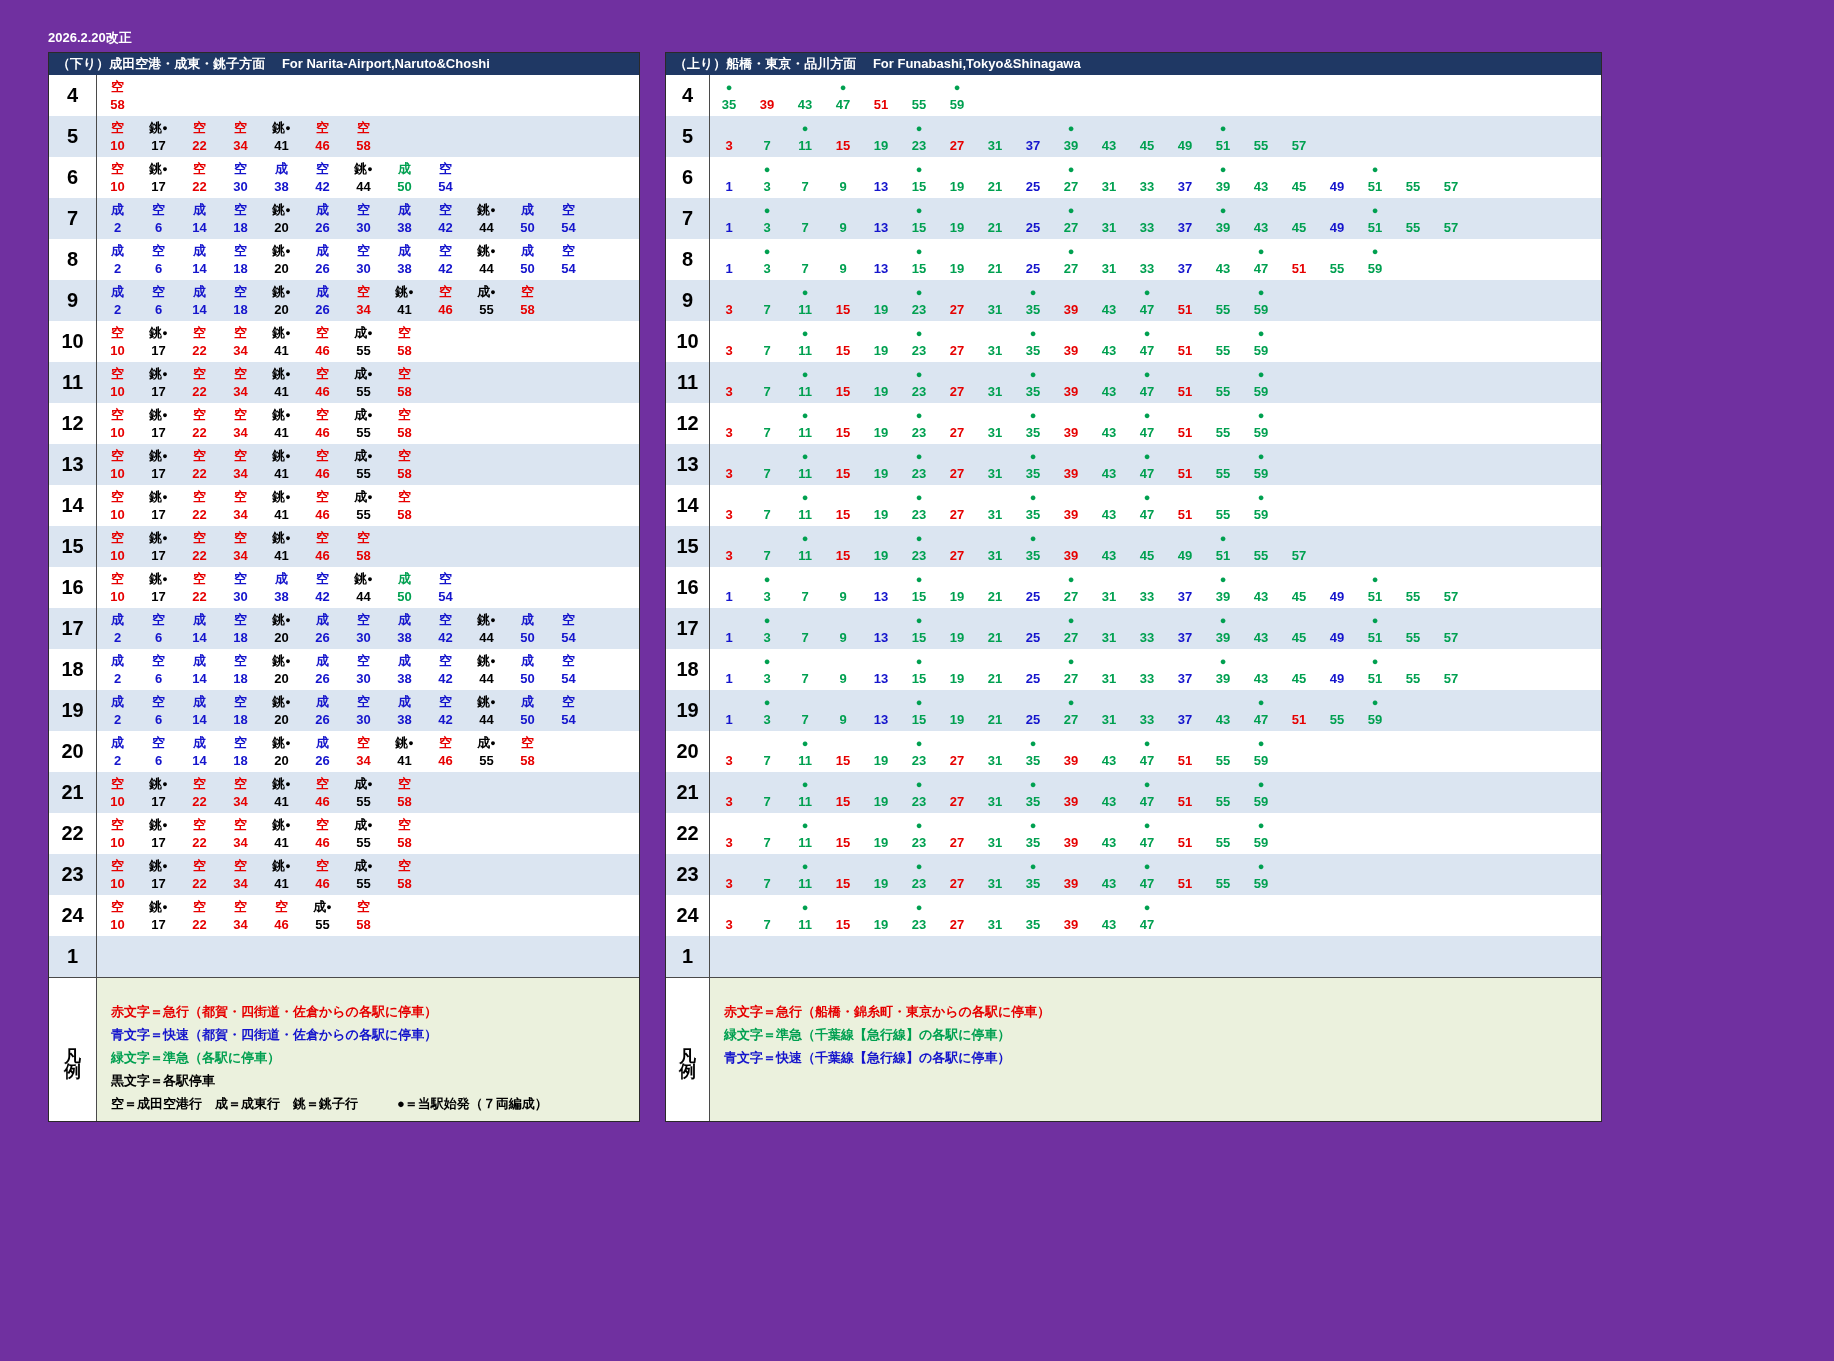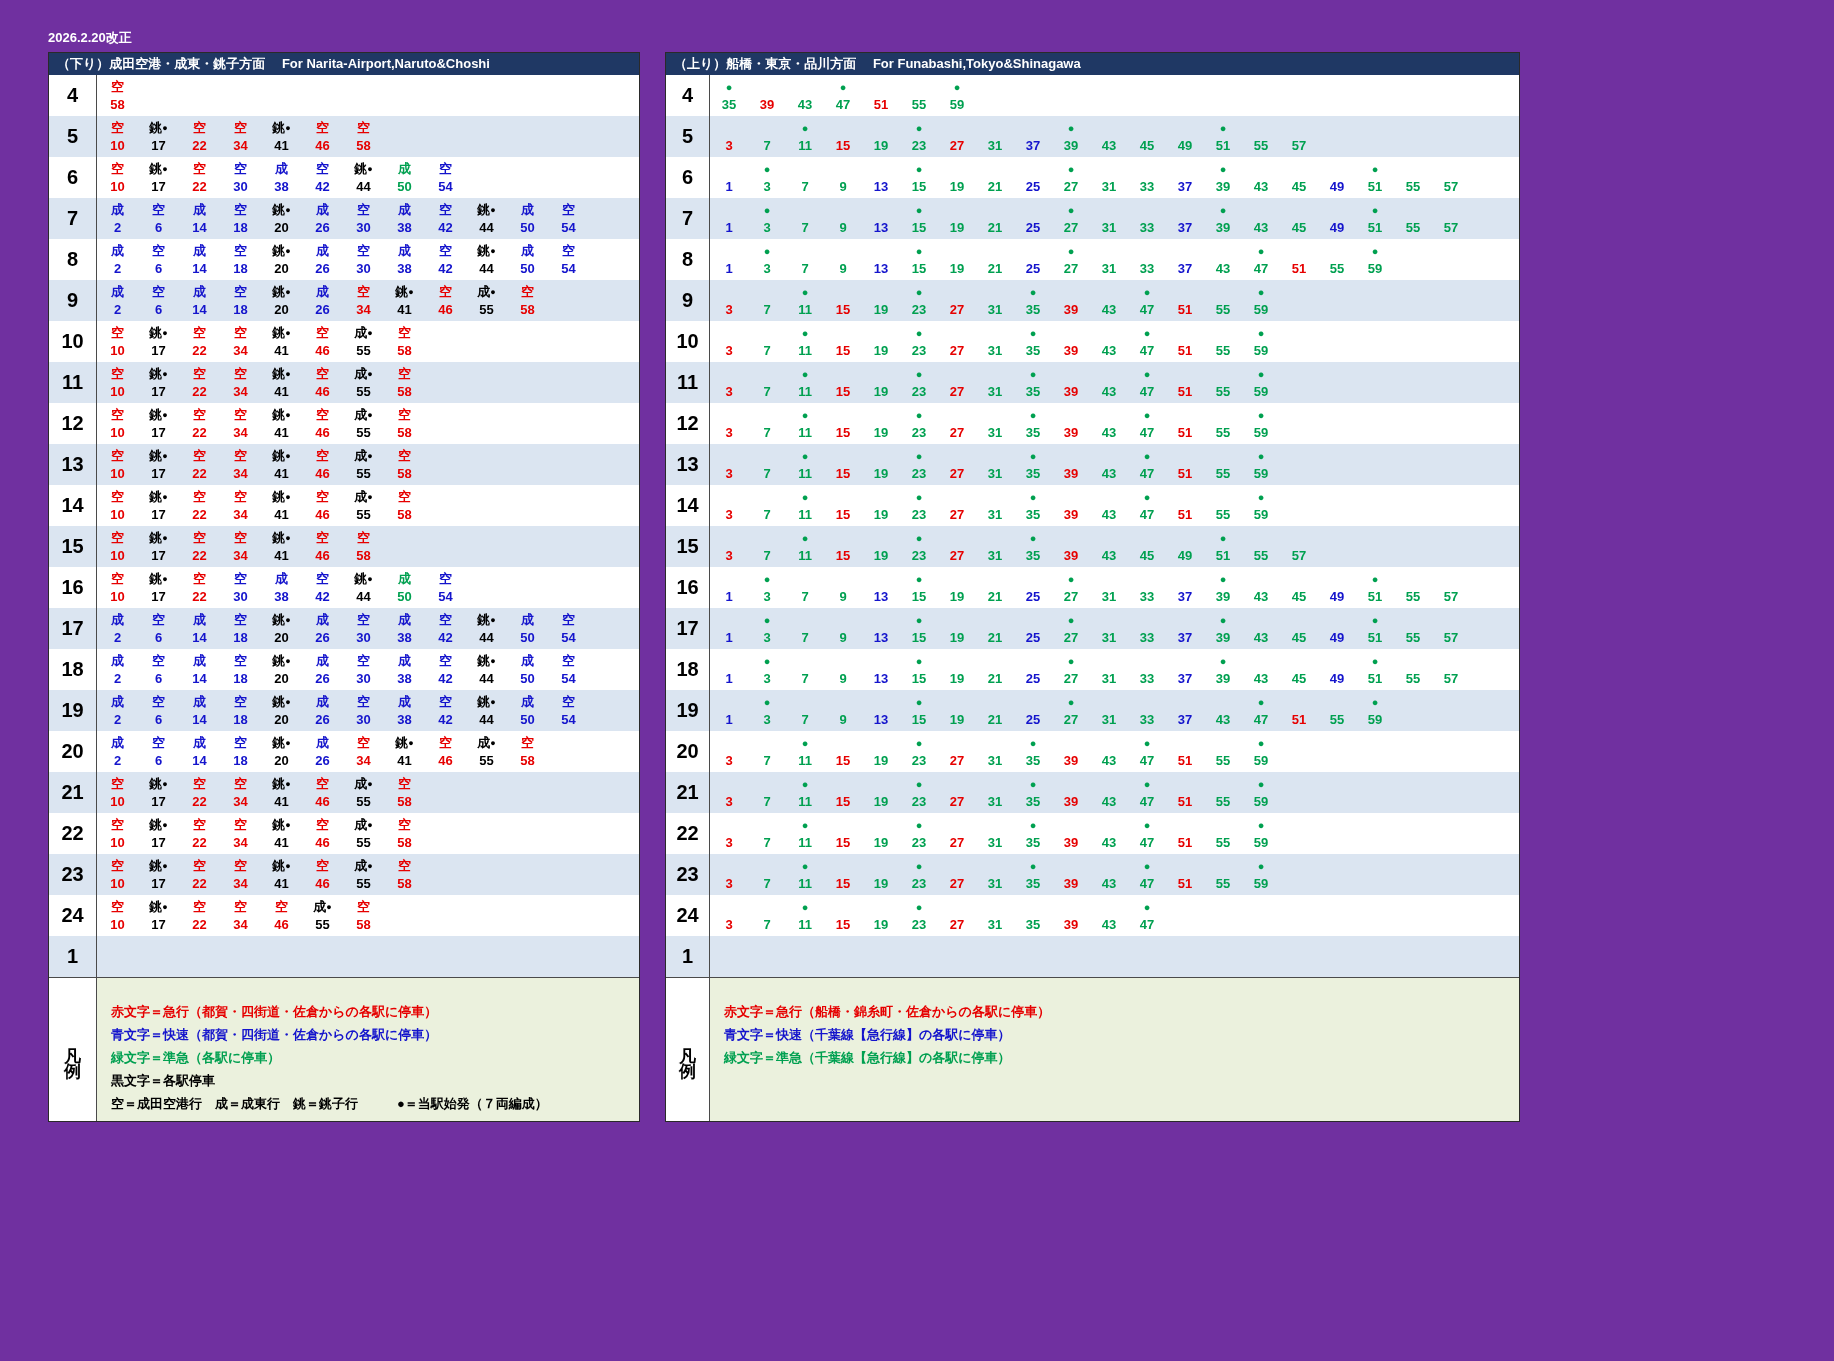--- a/index.html
+++ b/index.html
@@ -13,21 +13,21 @@
   .titlebar {
     width:1472px; height:42px;
     display:flex; justify-content:space-between; align-items:flex-end;
     padding-bottom:5px;
   }
   .title { color:#ffffff; font-size:21px; font-weight:bold; letter-spacing:1px; }
   .revision { color:#ffffff; font-size:13px; font-weight:bold; }
   .panels { display:flex; gap:25px; }
   .panel { background:#ffffff; border:1px solid #2a2a2a; }
   .panel-0 { width:592px; }
-  .panel-1 { width:855px; }
+  .panel-1 { width:937px; }
   .panel-header {
     background:#1f3864; color:#ffffff;
     font-size:13px; font-weight:bold;
     height:22px; line-height:22px; padding-left:8px;
     white-space:nowrap; overflow:hidden;
   }
   .row { display:flex; height:41px; }
   .row.stripe { background:#dbe5f1; }
   .hour {
     width:48px; flex:none;
@@ -2396,22 +2396,22 @@
           <div class="row stripe">
             <div class="hour">1</div>
             <div class="cells"></div>
           </div>
         </div>
       <div class="legend-row">
         <div class="legend-col">
           <div class="legend-label">凡例</div>
         </div>
         <div class="legend-lines">
-            <div class="legend-line" style="color: rgb(230, 0, 0);">赤文字＝急行（船橋・錦糸町・佐倉からの各駅に停車）</div>
+            <div class="legend-line" style="color: rgb(230, 0, 0);">赤文字＝急行（船橋・錦糸町・東京からの各駅に停車）</div>
+            <div class="legend-line" style="color: rgb(0, 160, 80);">緑文字＝準急（千葉線【急行線】の各駅に停車）</div>
             <div class="legend-line" style="color: rgb(20, 20, 204);">青文字＝快速（千葉線【急行線】の各駅に停車）</div>
-            <div class="legend-line" style="color: rgb(0, 160, 80);">緑文字＝準急（千葉線【急行線】の各駅に停車）</div>
             <div class="legend-line" style="color: rgb(0, 0, 0);"></div>
           </div>
       </div>
     </section>
 
   </div>
 </div>
 
 </body></html>

